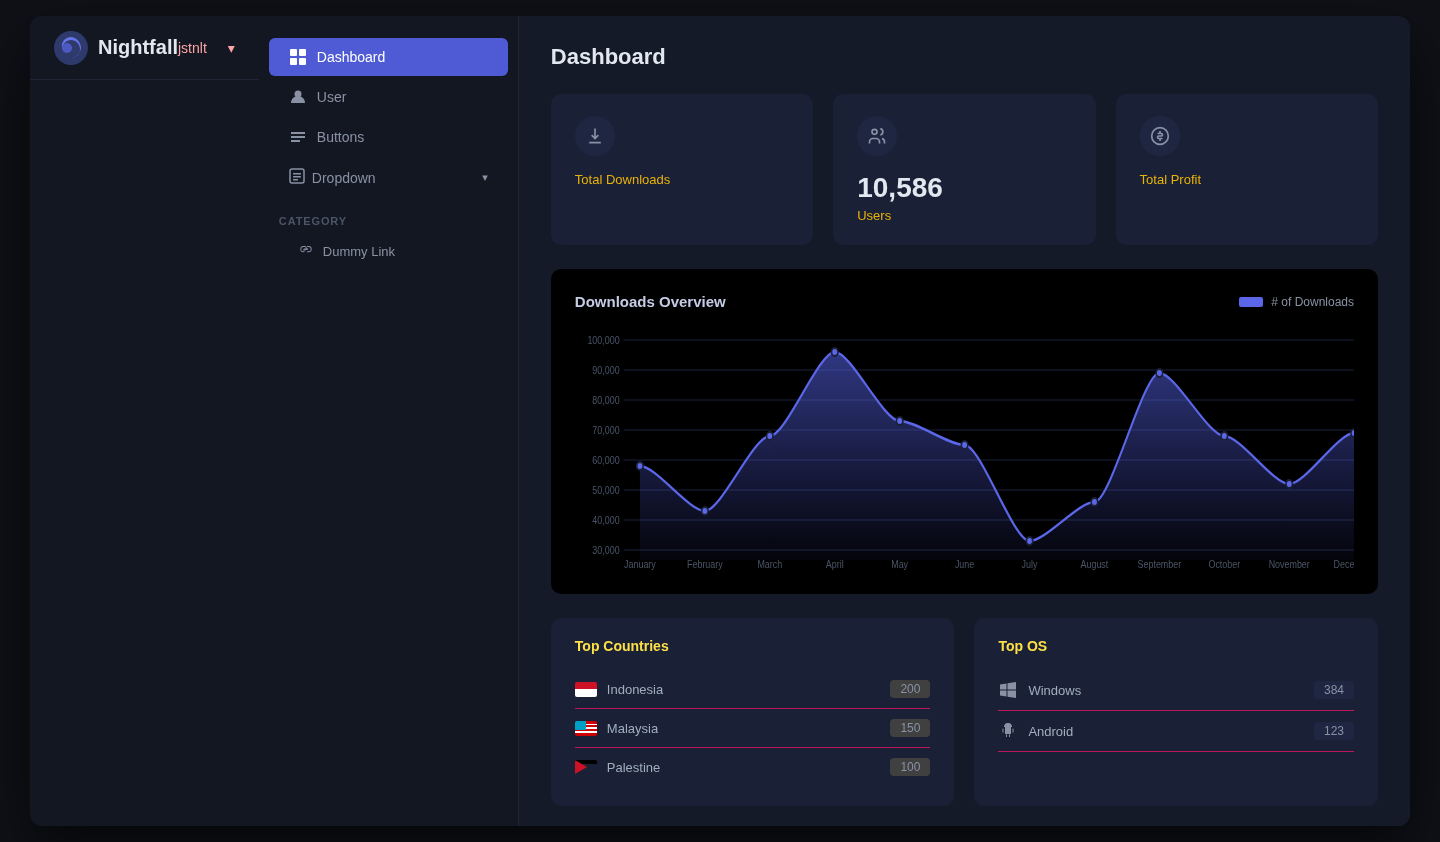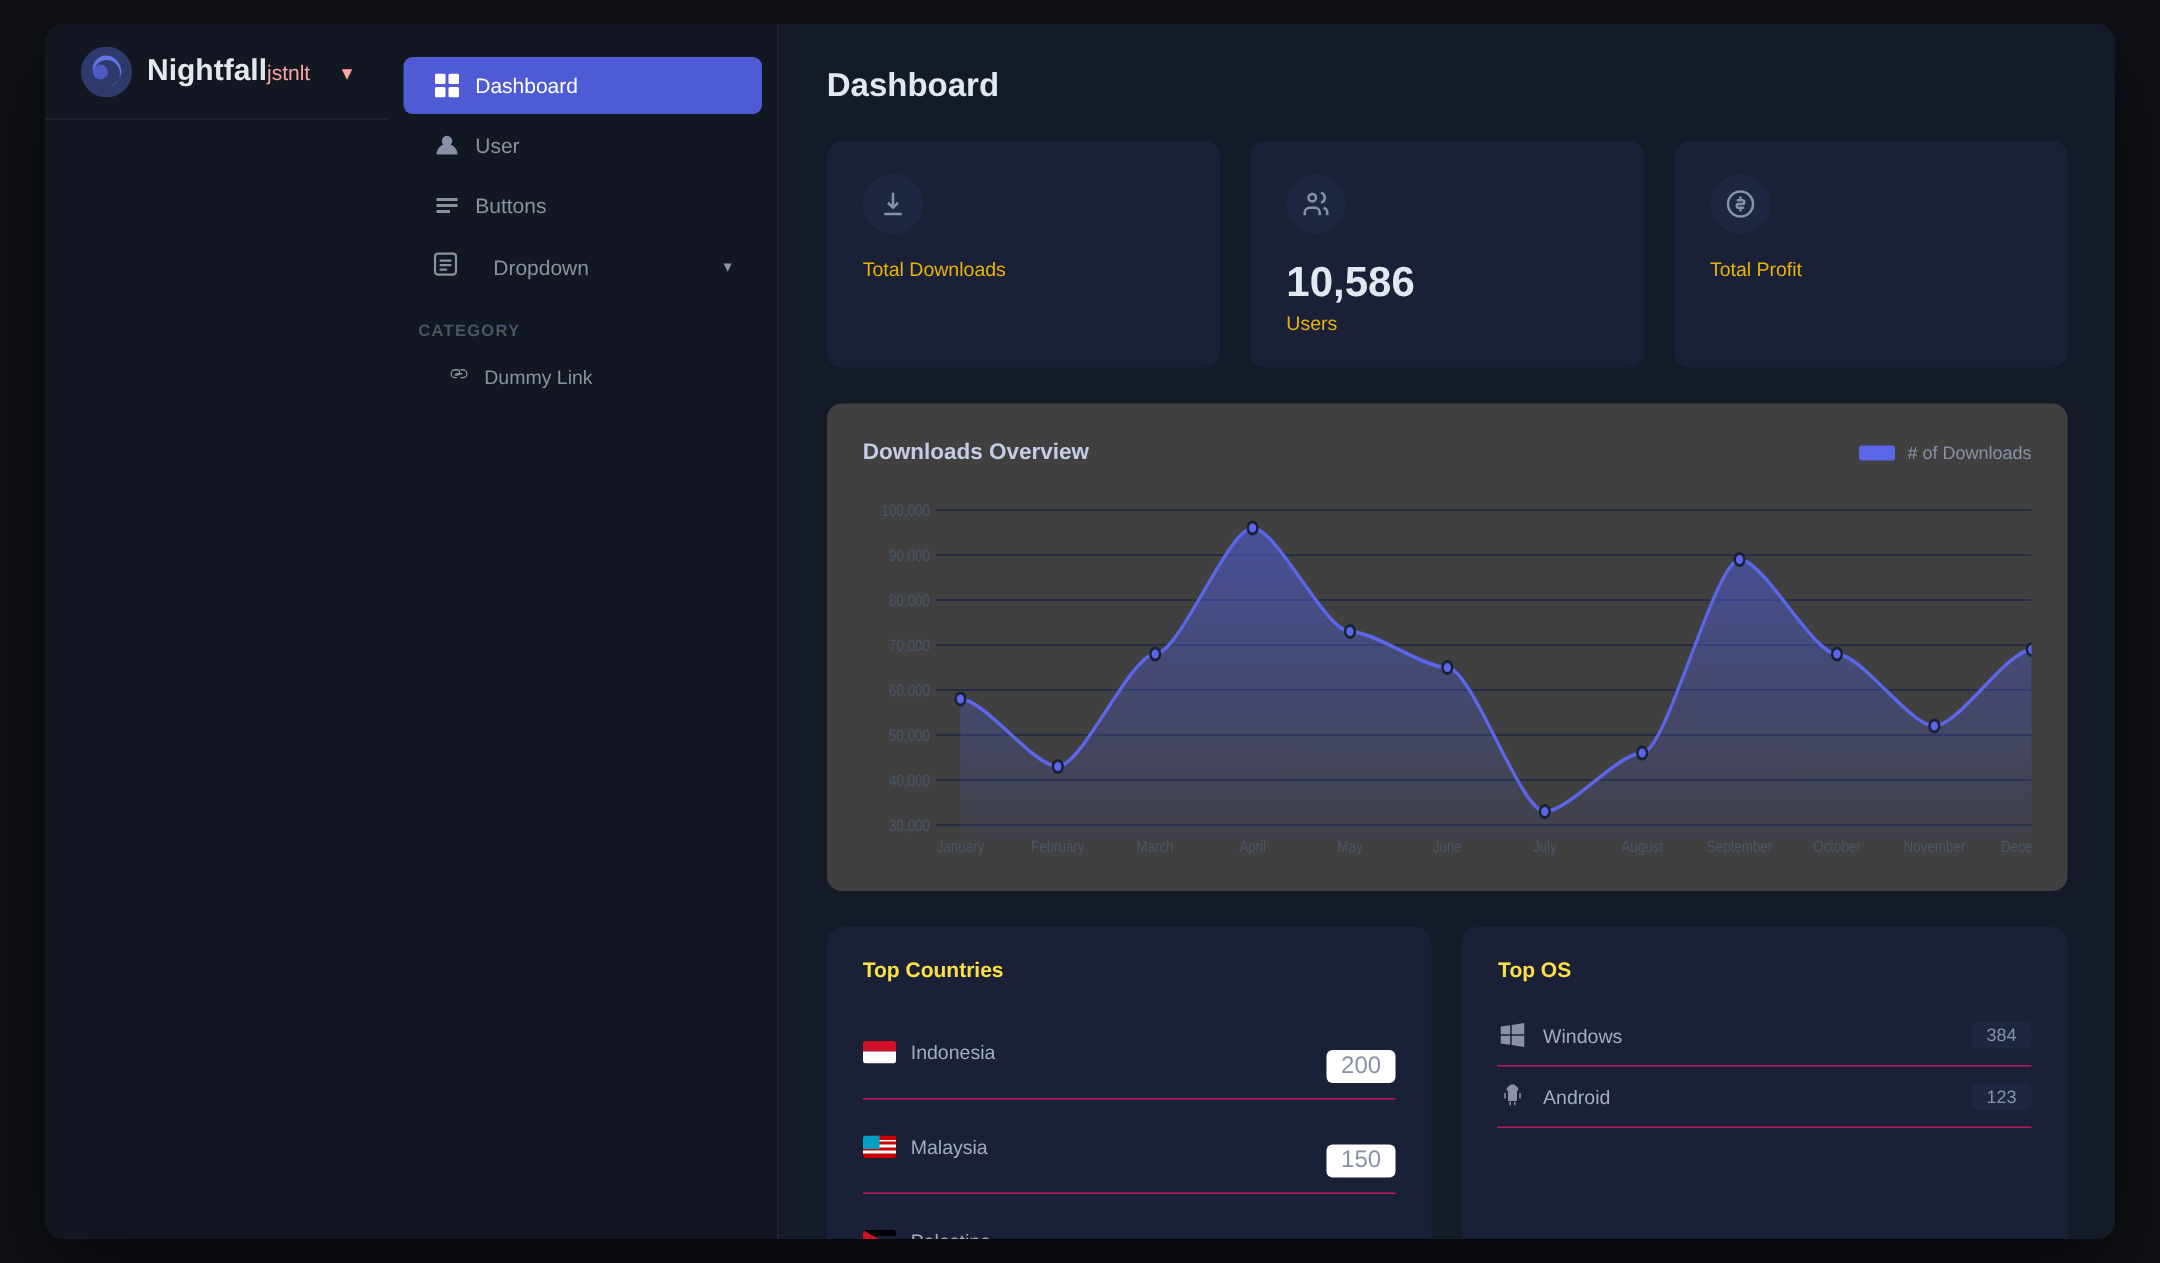--- a/index.html
+++ b/index.html
@@ -114,21 +114,21 @@
       display: flex;
       align-items: center;
       justify-content: space-between;
       padding: 10px 20px;
       cursor: pointer;
       font-size: 14px;
       color: #8892a4;
       margin: 2px 10px;
       border-radius: 6px;
     }
-    .dropdown-left { display: flex; align-items: center; gap: 24px; }
+    .dropdown-left { display: flex; align-items: center; gap: 7px; }
     
     .content {
       flex: 1;
       padding: 28px 32px;
       overflow-y: auto;
       background: #151a28;
     }
     .page-title {
       font-size: 22px;
       font-weight: 700;
@@ -164,21 +164,21 @@
       font-weight: 700;
       color: #e2e8f0;
       margin-bottom: 4px;
     }
     .stat-label {
       font-size: 13px;
       color: #eab308;
     }
     
     .chart-card {
-      background: #404040;
+      background: #000000;
       border-radius: 10px;
       padding: 24px;
       margin-bottom: 24px;
     }
     .chart-header {
       display: flex;
       align-items: center;
       justify-content: space-between;
       margin-bottom: 20px;
     }
@@ -238,26 +238,25 @@
     }
     .flag {
       width: 22px;
       height: 15px;
       border-radius: 2px;
       overflow: hidden;
       display: flex;
       flex-direction: column;
     }
     .count-badge {
-      background: #ffffff;
+      background: #404040;
       padding: 2px 10px;
       border-radius: 4px;
-      font-size: 16px;
-      color: #8892a4;
-      margin-top: 20px;
+      font-size: 12px;
+      color: #8892a4;
     }
     .os-icon {
       width: 20px;
       height: 20px;
       display: flex;
       align-items: center;
       justify-content: center;
       font-size: 13px;
     }
     .os-count-badge {

